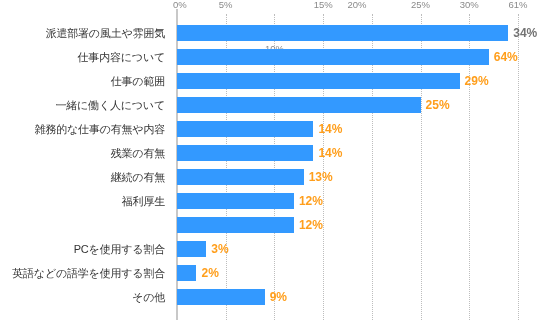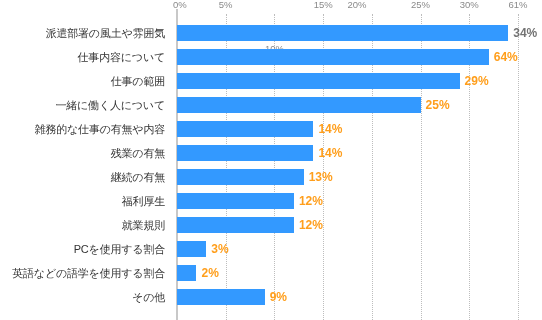--- a/index.html
+++ b/index.html
@@ -106,21 +106,20 @@
 
   <div class="label-col">
       <div class="cat-label" style="top: 27px;">派遣部署の風土や雰囲気</div>
       <div class="cat-label" style="top: 51px;">仕事内容について</div>
       <div class="cat-label" style="top: 75px; padding-left: 22px;">仕事の範囲</div>
       <div class="cat-label" style="top: 99px;">一緒に働く人について</div>
       <div class="cat-label" style="top: 123px;">雑務的な仕事の有無や内容</div>
       <div class="cat-label" style="top: 147px;">残業の有無</div>
       <div class="cat-label" style="top: 171px;">継続の有無</div>
       <div class="cat-label" style="top: 195px;">福利厚生</div>
-      <div class="cat-label" style="top: 219px;">就業規則</div>
       <div class="cat-label" style="top: 243px; padding-left: 40px;">PCを使用する割合</div>
       <div class="cat-label" style="top: 267px; padding-left: 40px;">英語などの語学を使用する割合</div>
       <div class="cat-label" style="top: 291px;">その他</div>
     </div>
 
   <div class="plot">
     <div class="axis-line"></div>
     <div class="grid-layer">
         <div class="gridline" style="left: 48.7143px;"></div>
         <div class="gridline" style="left: 97.4286px;"></div>

